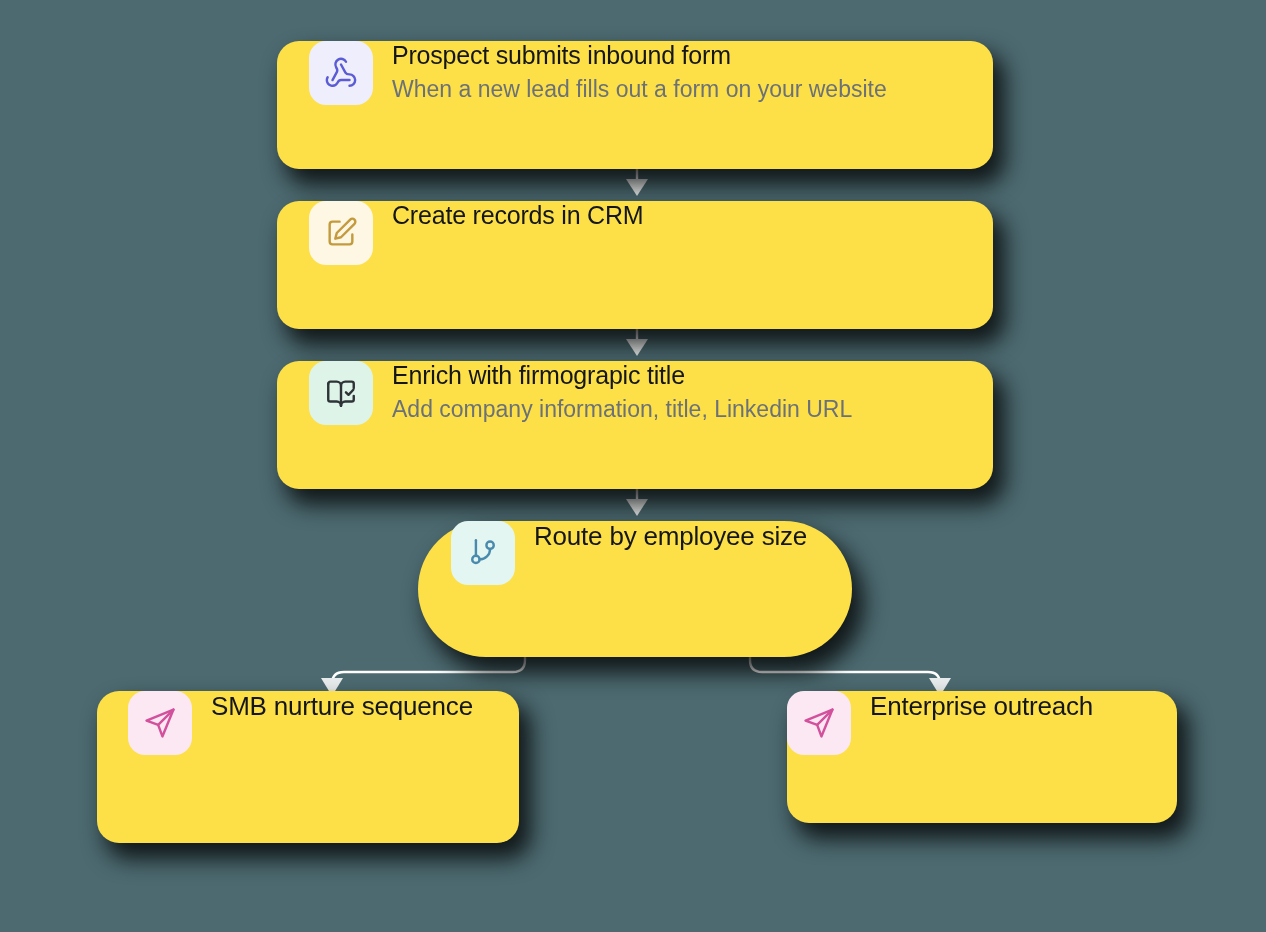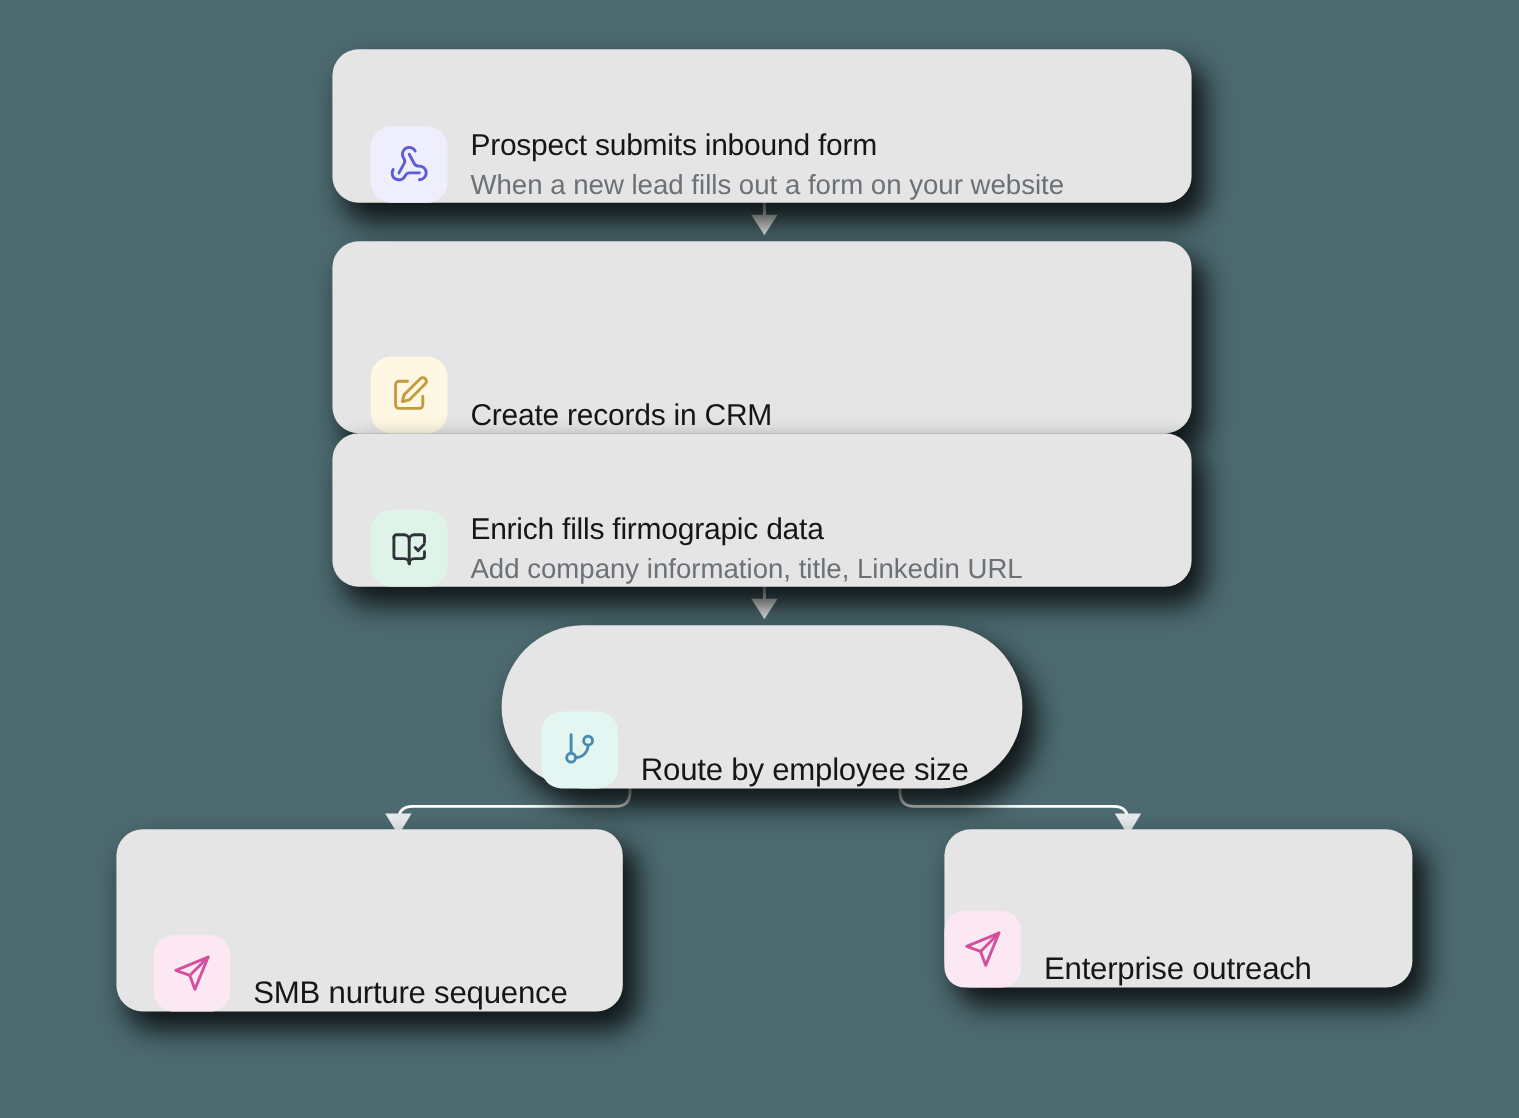--- a/index.html
+++ b/index.html
@@ -27,24 +27,24 @@
     width: 1266px;
     height: 932px;
     z-index: 1;
     pointer-events: none;
   }
 
   
   .node {
     position: absolute;
     z-index: 2;
-    background: #e5e5e5;
+    background: #fde047;
     box-sizing: border-box;
     display: flex;
-    align-items: flex-end;
+    align-items: flex-start;
     box-shadow: 10px 14px 22px 2px rgba(0,0,0,0.78);
   }
   .node.rect   { border-radius: 22px; }
   .node.pill   { border-radius: 999px; }
 
   
   .icon-tile {
     flex: 0 0 auto;
     width: 64px;
     height: 64px;
@@ -80,21 +80,21 @@
   .node-title.solo {
     font-size: 26px;
   }
 
   
   #node-trigger {
     left: 277px;  top: 41px;   width: 716px; height: 128px;
     padding-left: 32px;
   }
   #node-create {
-    left: 277px;  top: 201px;  width: 716px; height: 160px;
+    left: 277px;  top: 201px;  width: 716px; height: 128px;
     padding-left: 32px;
   }
   #node-enrich {
     left: 277px;  top: 361px;  width: 716px; height: 128px;
     padding-left: 32px;
   }
   #node-route {
     left: 418px;  top: 521px;  width: 434px; height: 136px;
     padding-left: 33px;
   }
@@ -175,21 +175,21 @@
         <svg width="34" height="34" viewBox="0 0 24 24" fill="none" stroke="#2E3338" stroke-width="1.7" stroke-linecap="round" stroke-linejoin="round">
           <path d="M12 21V7"></path>
           <path d="M3 5.5A1.5 1.5 0 0 1 4.5 4H9a3 3 0 0 1 3 3 3 3 0 0 1 3-3h4.5A1.5 1.5 0 0 1 21 5.5v3"></path>
           <path d="M3 5.5v11A1.5 1.5 0 0 0 4.5 18H9a3 3 0 0 1 3 3"></path>
           <path d="M21 14v2.5a1.5 1.5 0 0 1-1.5 1.5H15a3 3 0 0 0-3 3"></path>
           <path d="m15.5 11.5 1.8 1.8 3.4-3.6"></path>
         </svg>
       </span>
     </div>
     <div class="node-text">
-      <div class="node-title">Enrich fills firmograpic data</div>
+      <div class="node-title">Enrich with firmograpic title</div>
       <div class="node-sub">Add company information, title, Linkedin URL</div>
     </div>
   </div>
 
   <div class="node pill" id="node-route">
     <div class="icon-tile" style="background:#E3F6F1;">
       <span>
         <svg width="34" height="34" viewBox="0 0 24 24" fill="none" stroke="#4A8AAD" stroke-width="1.7" stroke-linecap="round" stroke-linejoin="round">
           <line x1="7" y1="3" x2="7" y2="13"></line>
           <circle cx="7" cy="16.5" r="2.6"></circle>

